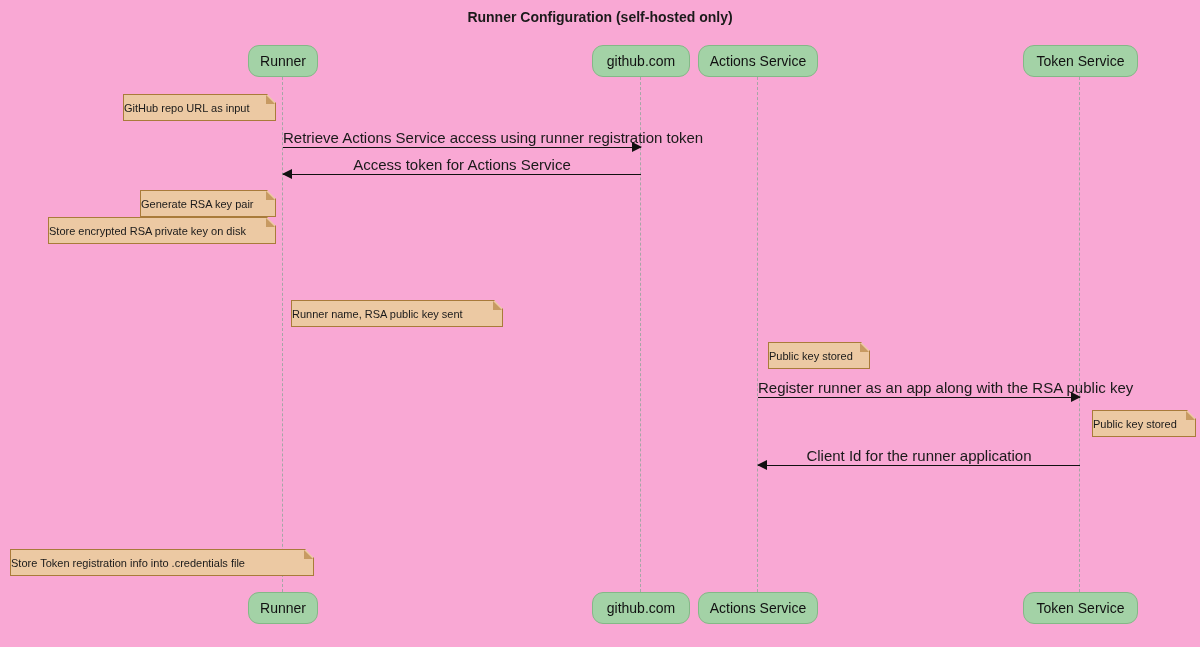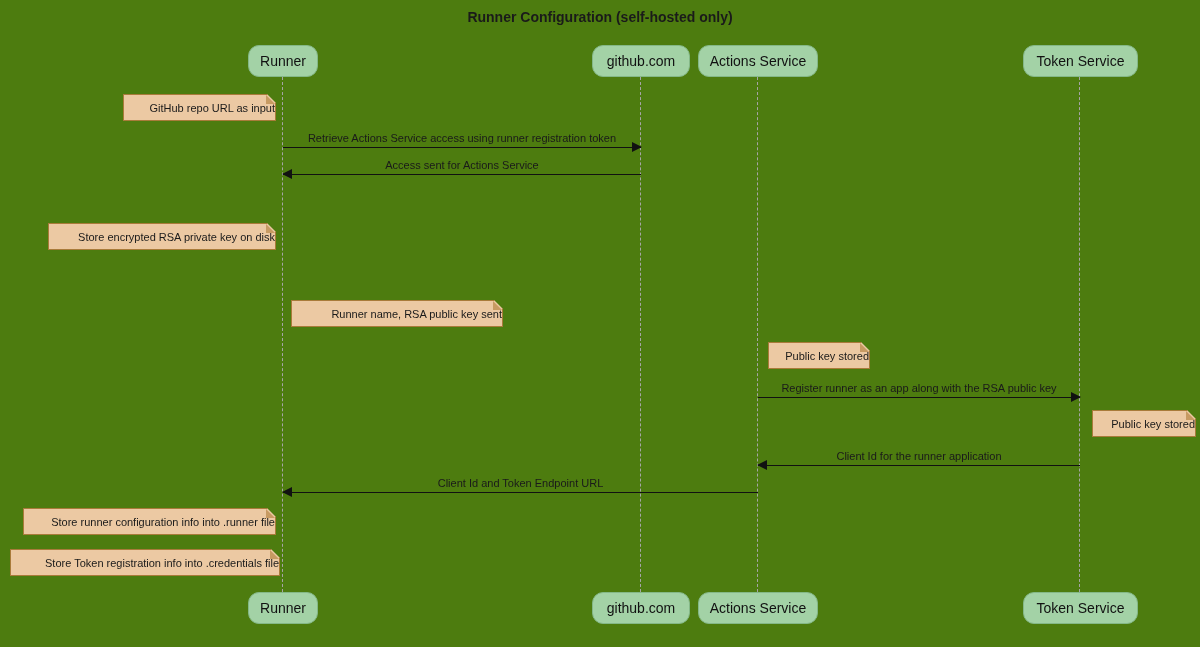--- a/index.html
+++ b/index.html
@@ -5,21 +5,21 @@
   html, body {
     margin: 0;
     padding: 0;
     background: #ffffff;
     font-family: "Liberation Sans", "DejaVu Sans", sans-serif;
   }
   .diagram {
     position: relative;
     width: 1200px;
     height: 647px;
-    background: #4d7c0f;
+    background: #f9a8d4;
     overflow: hidden;
   }
   .title {
     position: absolute;
     top: 9px;
     left: 0;
     width: 1200px;
     text-align: center;
     font-size: 14px;
     font-weight: bold;
@@ -43,21 +43,21 @@
     justify-content: center;
     font-size: 14px;
     color: #111111;
     box-sizing: border-box;
   }
   .message {
     position: absolute;
   }
   .msg-label {
     text-align: center;
-    font-size: 11px;
+    font-size: 15px;
     color: #1a1a1a;
     line-height: 14px;
     padding-bottom: 2px;
     white-space: nowrap;
   }
   .msg-line {
     position: relative;
     height: 0;
     border-top: 1.4px solid #111111;
   }
@@ -82,26 +82,25 @@
     border-right: 10px solid #111111;
   }
   .note {
     position: absolute;
     height: 27px;
     background: #ecc9a3;
     border: 1px solid #a97b3a;
     box-sizing: border-box;
     display: flex;
     align-items: center;
-    justify-content: flex-end;
+    justify-content: flex-start;
     font-size: 11px;
     color: #1a1a1a;
     white-space: nowrap;
     clip-path: polygon(0 0, calc(100% - 9px) 0, 100% 9px, 100% 100%, 0 100%);
-    padding-left: 32px;
   }
   .note .fold {
     position: absolute;
     top: 0;
     right: 0;
     width: 9px;
     height: 9px;
     background: #c79a62;
     clip-path: polygon(0 0, 100% 100%, 0 100%);
   }
@@ -127,69 +126,65 @@
   <div class="actor" style="left:592px;  top:592px; width:98px;">github.com</div>
   <div class="actor" style="left:698px;  top:592px; width:120px;">Actions Service</div>
   <div class="actor" style="left:1023px; top:592px; width:115px;">Token Service</div>
 
   <div class="message" style="left:283px; top:131px; width:358px;">
     <div class="msg-label">Retrieve Actions Service access using runner registration token</div>
     <div class="msg-line arrow-right"></div>
   </div>
 
   <div class="message" style="left:283px; top:158px; width:358px;">
-    <div class="msg-label">Access sent for Actions Service</div>
+    <div class="msg-label">Access token for Actions Service</div>
     <div class="msg-line arrow-left"></div>
   </div>
 
 
   <div class="message" style="left:758px; top:381px; width:322px;">
     <div class="msg-label">Register runner as an app along with the RSA public key</div>
     <div class="msg-line arrow-right"></div>
   </div>
 
   <div class="message" style="left:758px; top:449px; width:322px;">
     <div class="msg-label">Client Id for the runner application</div>
     <div class="msg-line arrow-left"></div>
   </div>
 
-  <div class="message" style="left:283px; top:476px; width:475px;">
-    <div class="msg-label">Client Id and Token Endpoint URL</div>
-    <div class="msg-line arrow-left"></div>
-  </div>
 
   <div class="note" style="left:123px; top:94px; width:153px;">
     <span>GitHub repo URL as input</span>
     <div class="fold"></div>
   </div>
 
+  <div class="note" style="left:140px; top:190px; width:136px;">
+    <span>Generate RSA key pair</span>
+    <div class="fold"></div>
+  </div>
 
-  <div class="note" style="left:48px; top:223px; width:228px;">
+  <div class="note" style="left:48px; top:217px; width:228px;">
     <span>Store encrypted RSA private key on disk</span>
     <div class="fold"></div>
   </div>
 
   <div class="note" style="left:291px; top:300px; width:212px;">
     <span>Runner name, RSA public key sent</span>
     <div class="fold"></div>
   </div>
 
   <div class="note" style="left:768px; top:342px; width:102px;">
     <span>Public key stored</span>
     <div class="fold"></div>
   </div>
 
   <div class="note" style="left:1092px; top:410px; width:104px;">
     <span>Public key stored</span>
     <div class="fold"></div>
   </div>
 
-  <div class="note" style="left:23px; top:508px; width:253px;">
-    <span>Store runner configuration info into .runner file</span>
-    <div class="fold"></div>
-  </div>
 
-  <div class="note" style="left:10px; top:549px; width:270px;">
+  <div class="note" style="left:10px; top:549px; width:304px;">
     <span>Store Token registration info into .credentials file</span>
     <div class="fold"></div>
   </div>
 
 </div>
 
 </body></html>

